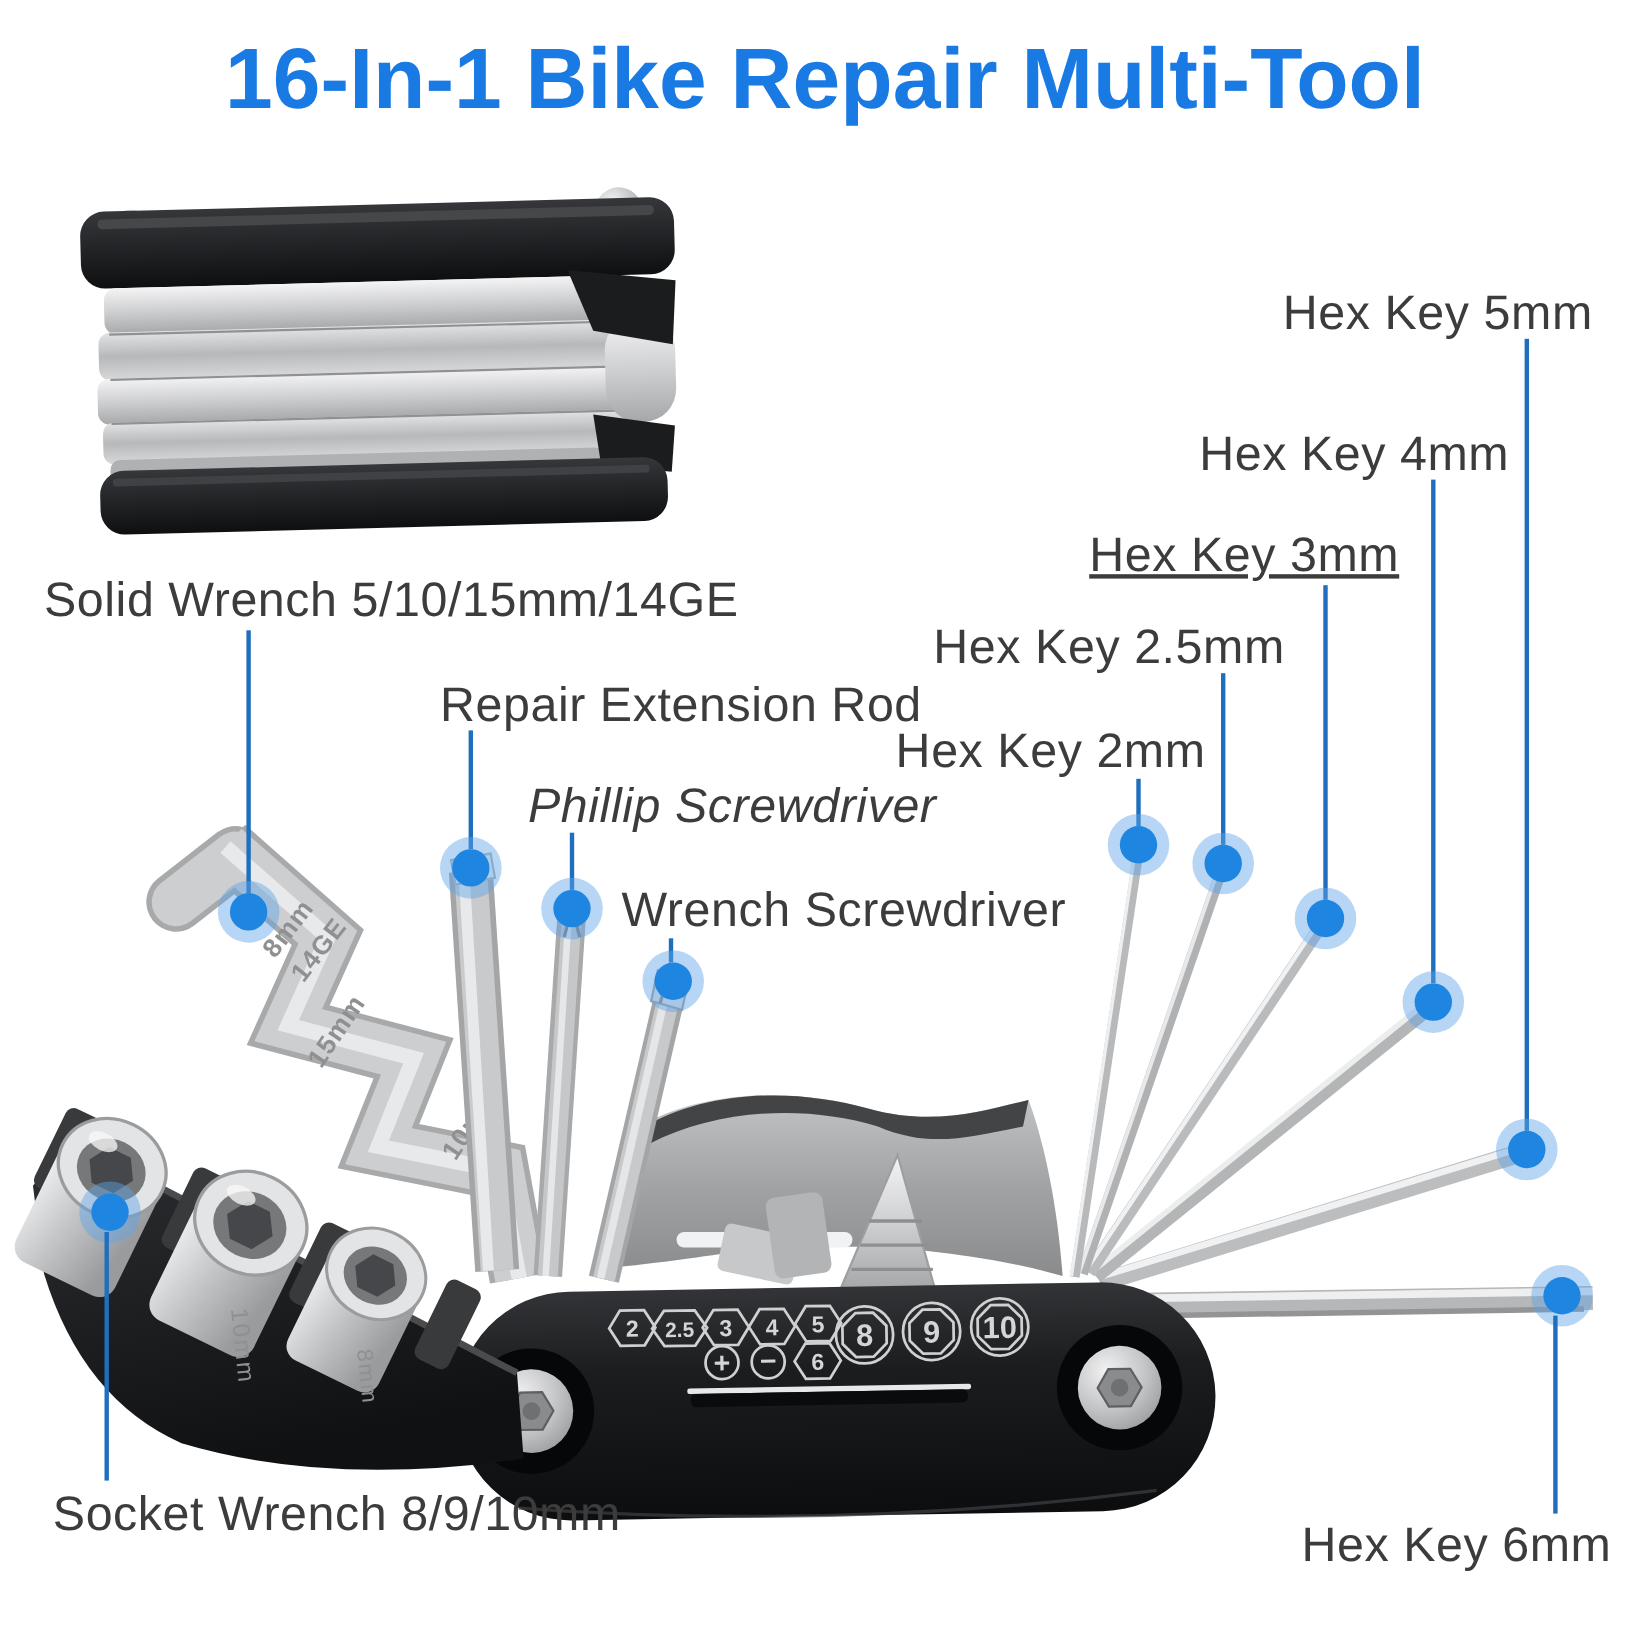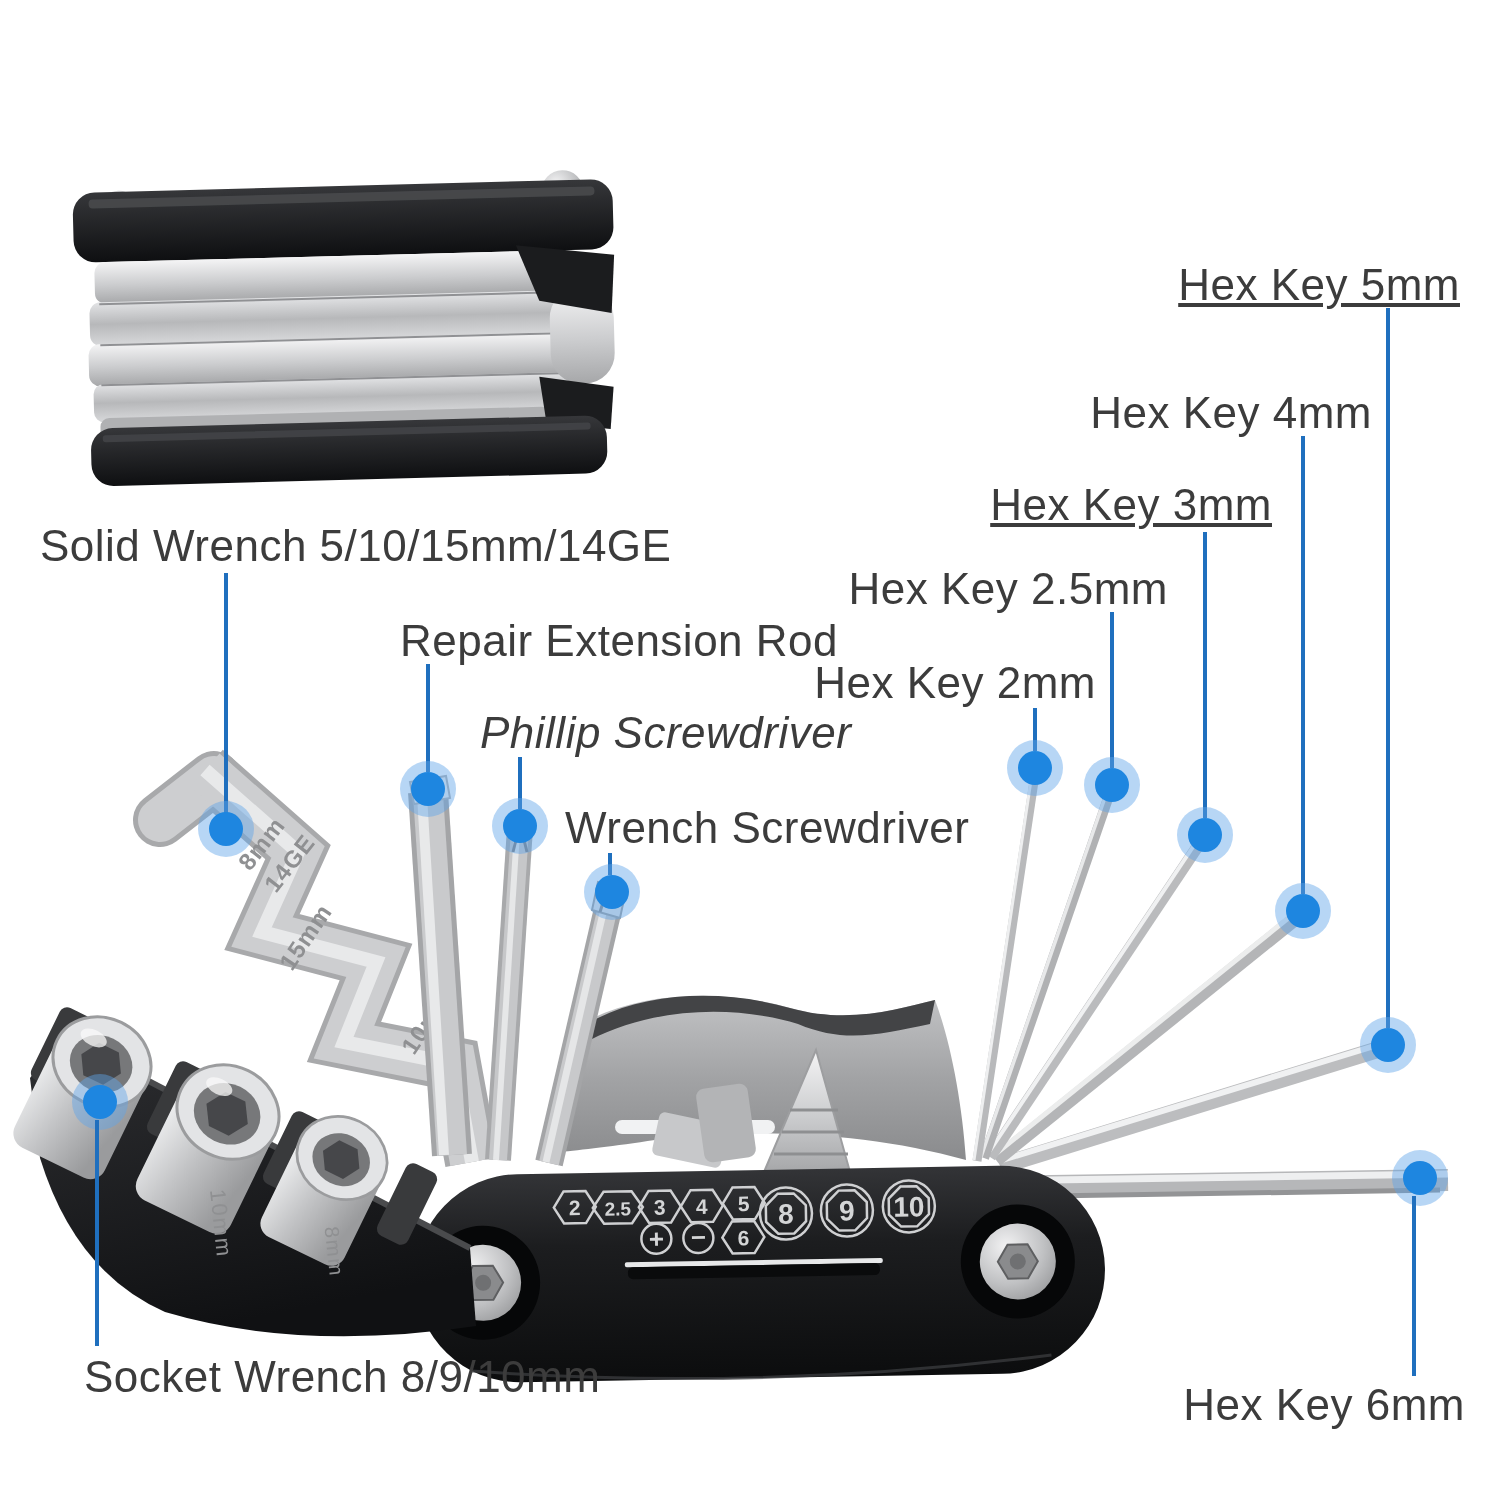--- a/index.html
+++ b/index.html
@@ -255,20 +255,21 @@
       <g transform="translate(342 1158) rotate(26) scale(0.92)">
         <rect x="-50" y="-6" width="100" height="118" rx="16" fill="url(#gSocket)"></rect>
         <ellipse cx="0" cy="0" rx="50" ry="44" fill="#e3e4e6" stroke="#9b9c9e" stroke-width="3"></ellipse>
         <ellipse cx="0" cy="2" rx="32" ry="28" fill="#77787a"></ellipse>
         <polygon points="-22,2 -11,-16 11,-16 22,2 11,20 -11,20" fill="#46474a"></polygon>
         <text transform="translate(16 76) rotate(58)" font-size="22" fill="#8f9092" letter-spacing="2">8mm</text>
       </g>
     </g>
   </svg>
 
+  <div class="title">16-In-1 Bike Repair Multi-Tool</div>
 
   <div>
     <span class="label" style="left:40px;top:521px;">Solid Wrench 5/10/15mm/14GE</span>
     <div class="cline" style="left:224px;top:573px;height:240px;"></div>
     <div class="cdot" style="left:209px;top:812px;"></div>
   </div>
 
   <div>
     <span class="label" style="left:400px;top:616px;">Repair Extension Rod</span>
     <div class="cline" style="left:426px;top:664px;height:108px;"></div>
@@ -305,30 +306,30 @@
     <div class="cdot" style="left:1188px;top:818px;"></div>
   </div>
 
   <div>
     <span class="label" style="right:128px;top:388px;margin-left:24px;">Hex Key 4mm</span>
     <div class="cline" style="left:1301px;top:436px;height:458px;"></div>
     <div class="cdot" style="left:1286px;top:894px;"></div>
   </div>
 
   <div>
-    <span class="label" style="right:40px;top:260px;text-decoration:underline;">Hex Key 5mm</span>
+    <span class="label" style="right:52px;top:260px;">Hex Key 5mm</span>
     <div class="cline" style="left:1386px;top:308px;height:720px;"></div>
     <div class="cdot" style="left:1371px;top:1028px;"></div>
   </div>
 
   <div>
     <div class="cdot" style="left:1403px;top:1161px;"></div>
     <div class="cline" style="left:1412px;top:1196px;height:180px;"></div>
     <span class="label" style="right:35px;top:1380px;">Hex Key 6mm</span>
   </div>
 
   <div>
     <div class="cdot" style="left:83px;top:1085px;"></div>
     <div class="cline" style="left:95px;top:1120px;height:226px;"></div>
-    <span class="label" style="left:48px;top:1352px;margin-left:36px;">Socket Wrench 8/9/10mm</span>
+    <span class="label" style="left:48px;top:1352px;">Socket Wrench 8/9/10mm</span>
   </div>
 
 </div>
 
 </body></html>

